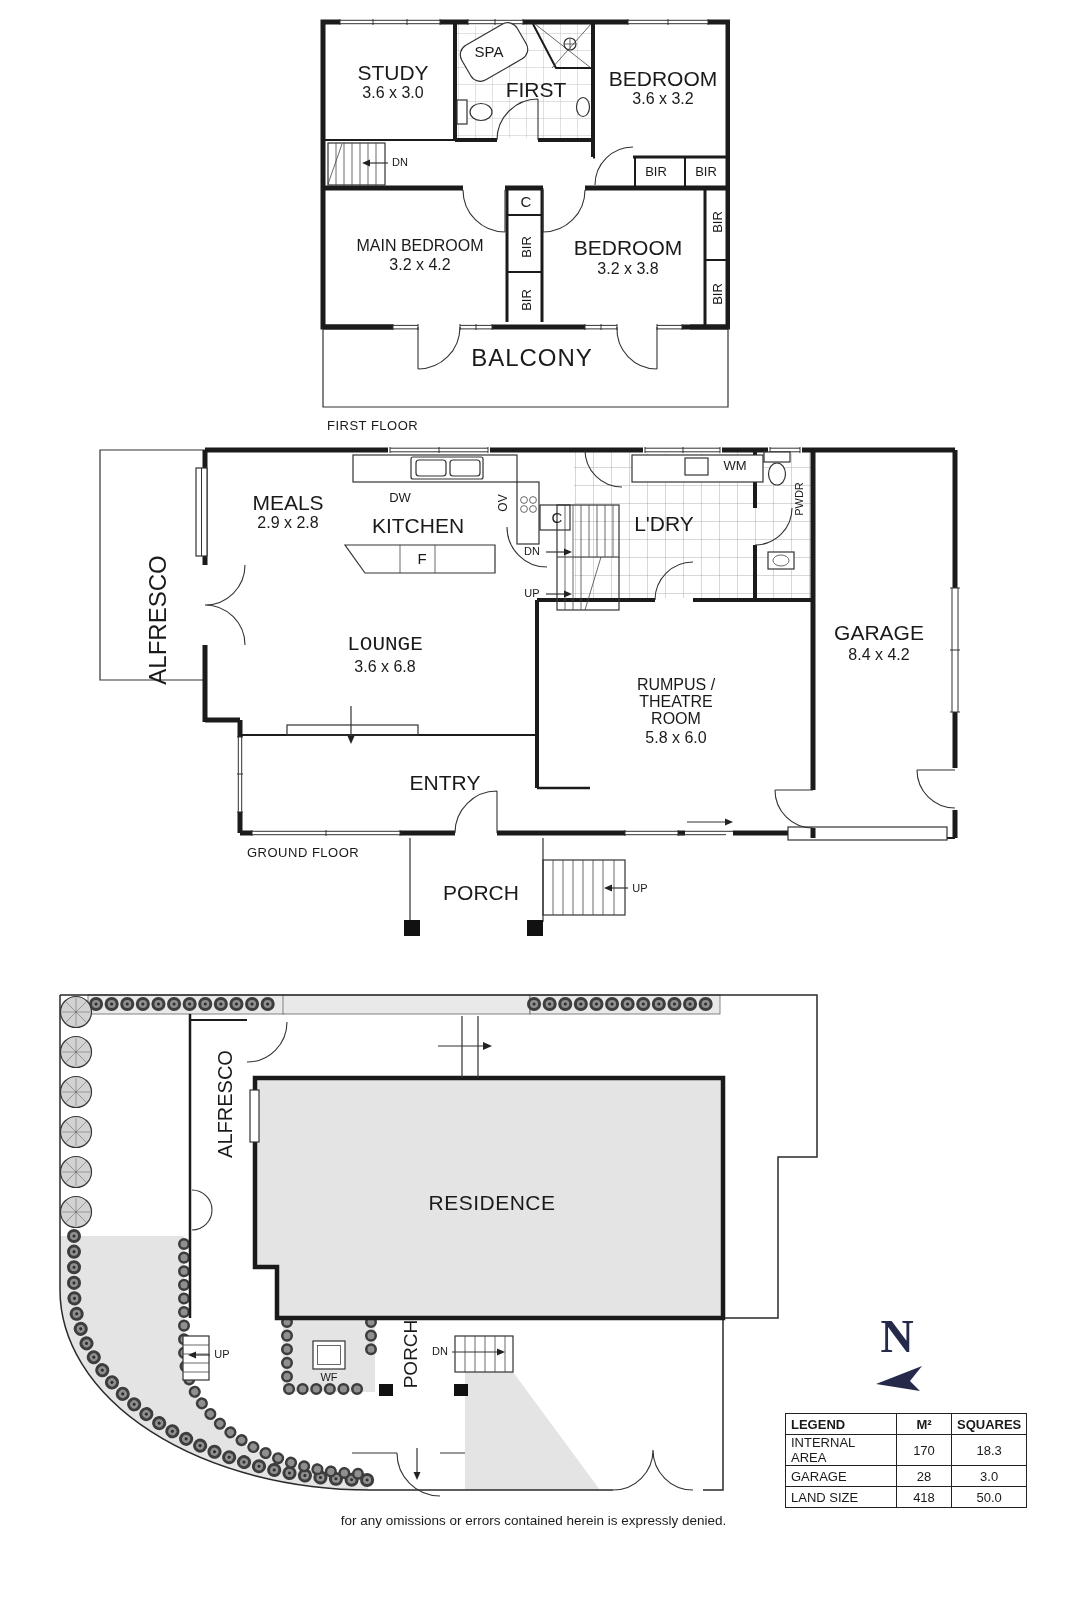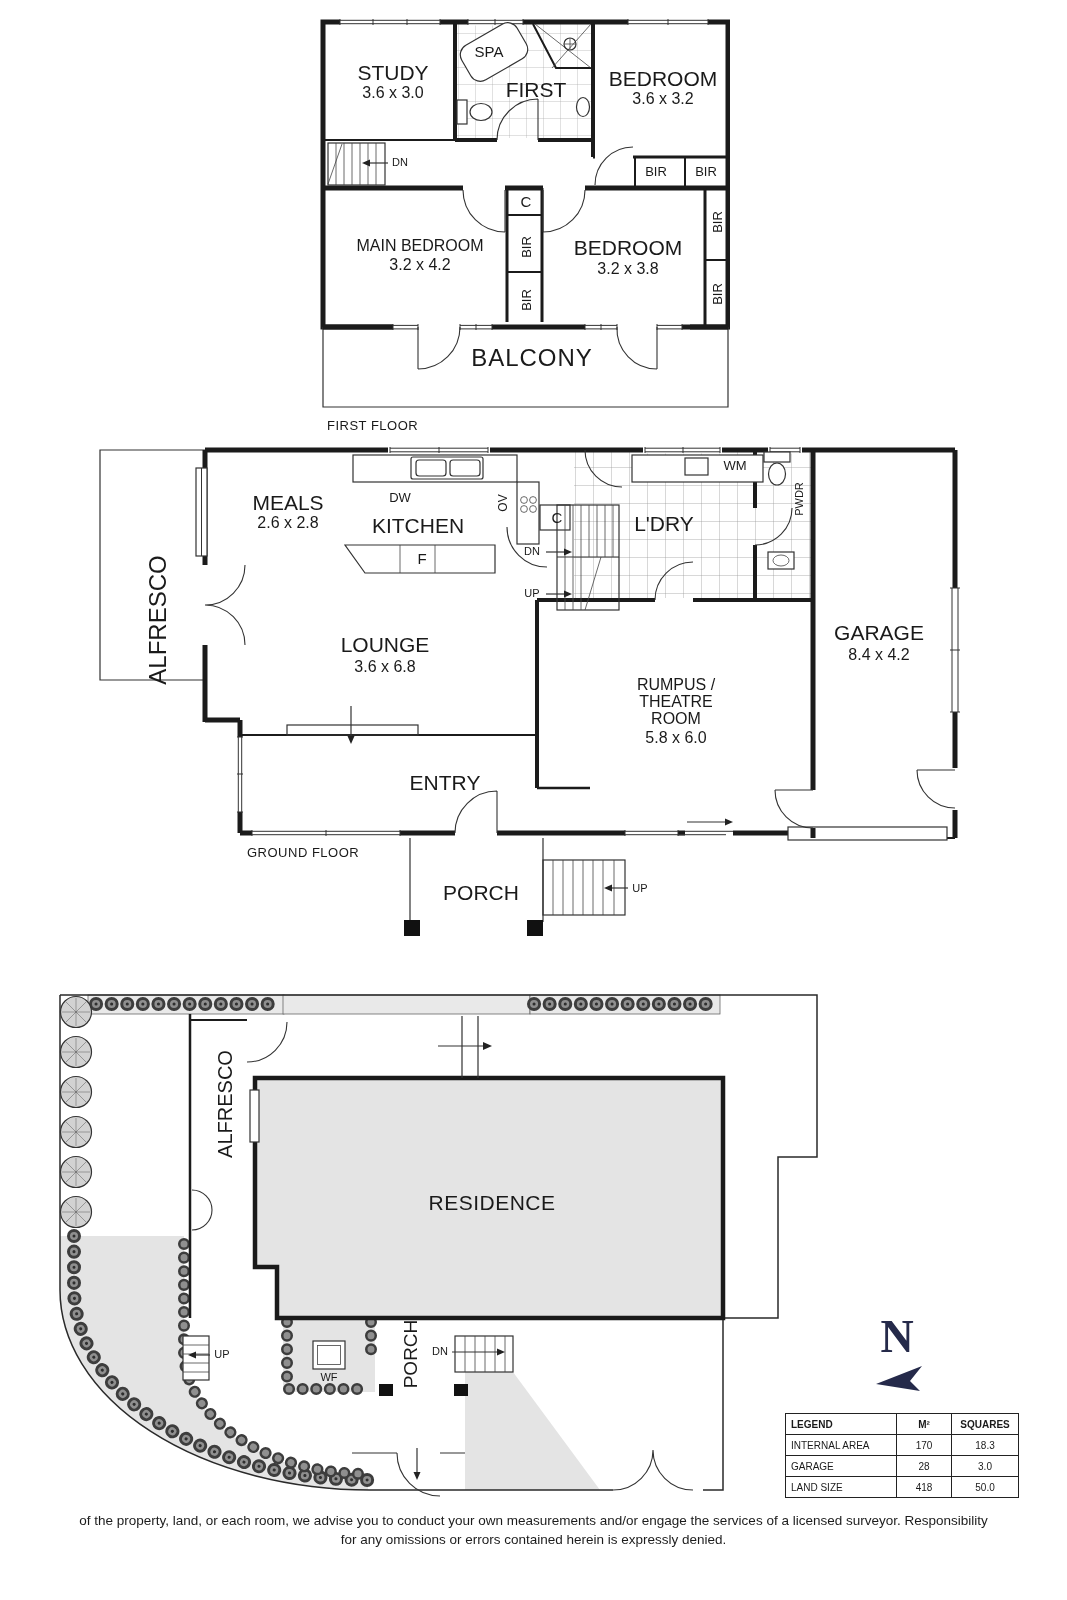--- a/index.html
+++ b/index.html
@@ -42,21 +42,21 @@
   .bound{stroke:#2a2a2a;stroke-width:1.5;fill:none;}
   .hedge1{stroke:#3d3d3d;stroke-width:14;stroke-dasharray:.1 15.5;stroke-linecap:round;fill:none;}
   .hedge2{stroke:#8f8f8f;stroke-width:8;stroke-dasharray:.1 15.5;stroke-linecap:round;fill:none;}
   .hedge3{stroke:#2e2e2e;stroke-width:3;stroke-dasharray:.1 15.5;stroke-linecap:round;fill:none;}
   .hs1{stroke:#3d3d3d;stroke-width:12;stroke-dasharray:.1 13.5;stroke-linecap:round;fill:none;}
   .hs2{stroke:#8f8f8f;stroke-width:7;stroke-dasharray:.1 13.5;stroke-linecap:round;fill:none;}
   .tree{fill:#d2d2d2;stroke:#333;stroke-width:1.2;}
   .treeln{stroke:#555;stroke-width:.7;fill:none;opacity:.7;}
   .navy{fill:#252a4a;stroke:none;}
   
-  .legend{position:absolute;left:785px;top:1413px;border-collapse:collapse;font-size:10px;}
+  .legend{position:absolute;left:785px;top:1413px;border-collapse:collapse;font-size:13px;}
   .legend td,.legend th{border:1.3px solid #222;height:20px;padding:0 5px;}
   .legend th{text-align:left;font-weight:bold;}
   .legend td.num{text-align:center;width:44px;margin-left:29px;}
   .legend td.num2{text-align:center;width:56px;}
   .legend th.num,.legend th.num2{text-align:center;}
   .legend td.nm{width:100px;}
   .disclaimer{position:absolute;left:0;top:1512px;width:1067px;text-align:center;
               font-size:13.5px;line-height:1.4;color:#1c1c1c;}
 </style>
 </head>
@@ -306,32 +306,32 @@
         <rect x="527" y="920" width="16" height="16" class="blkf"></rect>
         <rect x="543" y="860" width="82" height="55" class="t"></rect>
         <path d="M553,860V915M563,860V915M573,860V915M583,860V915M593,860V915M603,860V915M614,860V915" class="t08"></path>
         <path d="M628,888 H608" class="t"></path>
         <polygon points="604,888 612,884.5 612,891.5" class="ah"></polygon>
       </g>
     </svg>
 
     <div class="lbl rot" style="left:63px;top:180px;font-size:24px;">ALFRESCO</div>
     <div class="lbl room21" style="left:193px;top:63px;">MEALS</div>
-    <div class="lbl dims" style="left:193px;top:83px;">2.6 x 2.8</div>
+    <div class="lbl dims" style="left:193px;top:83px;">2.9 x 2.8</div>
     <div class="lbl sm" style="left:305px;top:58px;">DW</div>
     <div class="lbl room21" style="left:323px;top:86px;">KITCHEN</div>
     <div class="lbl xs rot" style="left:408px;top:63px;font-size:12px;">OV</div>
     <div class="lbl c" style="left:462px;top:78px;">C</div>
     <div class="lbl c" style="left:327px;top:119px;">F</div>
     <div class="lbl xs" style="left:437px;top:112px;">DN</div>
     <div class="lbl xs" style="left:437px;top:154px;">UP</div>
     <div class="lbl room21" style="left:569px;top:84px;">L'DRY</div>
     <div class="lbl sm" style="left:640px;top:26px;">WM</div>
     <div class="lbl xs rot" style="left:705px;top:59px;">PWDR</div>
-    <div class="lbl room21" style="left:290px;top:205px;">LOUNGE</div>
+    <div class="lbl room21" style="left:290px;top:205px;font-family:Liberation Mono, monospace;">LOUNGE</div>
     <div class="lbl dims" style="left:290px;top:227px;">3.6 x 6.8</div>
     <div class="lbl blk" style="left:581px;top:272px;width:122px;">
       <div class="nm">RUMPUS / THEATRE ROOM</div>
       <div class="dm">5.8 x 6.0</div>
     </div>
     <div class="lbl room21" style="left:784px;top:193px;">GARAGE</div>
     <div class="lbl dims" style="left:784px;top:215px;">8.4 x 4.2</div>
     <div class="lbl room21" style="left:350px;top:343px;">ENTRY</div>
     <div class="lbl room21" style="left:386px;top:453px;">PORCH</div>
     <div class="lbl xs" style="left:545px;top:449px;">UP</div>
@@ -479,17 +479,16 @@
     </tr>
     <tr>
       <td class="nm">LAND SIZE</td>
       <td class="num">418</td>
       <td class="num2">50.0</td>
     </tr>
   </tbody>
     </table>
 
   <div class="disclaimer">
-    <div>of the property, land, or each room, we advise you to conduct your own measurements and/or engage the services of a licensed surveyor. Responsibility</div>
     <div>for any omissions or errors contained herein is expressly denied.</div>
   </div>
 
 </div>
 
 </body></html>

